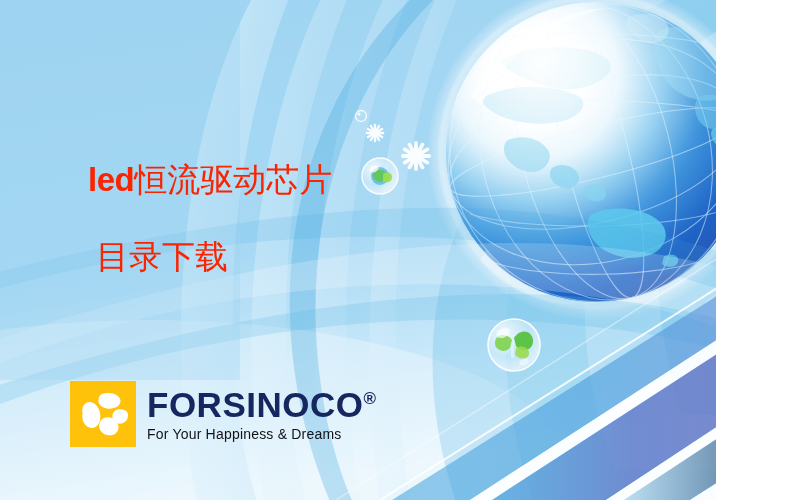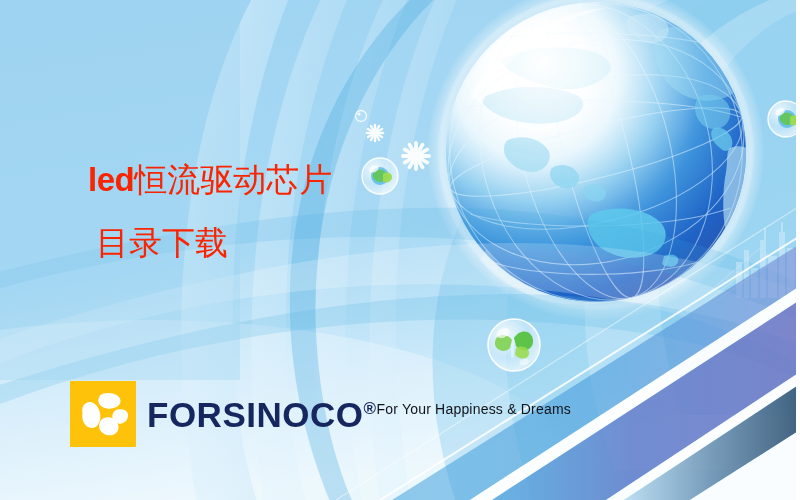--- a/index.html
+++ b/index.html
@@ -2,21 +2,21 @@
 <html><head>
 <meta charset="utf-8">
 <style>
   html, body {
     margin: 0;
     padding: 0;
     background: #ffffff;
   }
   #stage {
     position: relative;
-    width: 796px;
+    width: 716px;
     height: 500px;
     overflow: hidden;
     font-family: "Liberation Sans", sans-serif;
   }
   #bg-svg {
     position: absolute;
     left: 0; top: 0;
     width: 800px;
     height: 500px;
     display: block;
@@ -41,21 +41,21 @@
   }
   .headline-line1 .latin {
     font-family: "Liberation Sans", sans-serif;
     font-weight: 700;
     font-size: 33px;
     letter-spacing: -0.5px;
   }
   .headline-line2 {
     font-family: "DejaVu Serif", "Liberation Serif", serif;
     font-size: 33px;
-    margin-top: 30px;
+    margin-top: 44px;
     margin-left: 8px;
     white-space: nowrap;
   }
 
   
   .logo-lockup {
     position: absolute;
     left: 70px;
     top: 381px;
     display: flex;
@@ -66,21 +66,21 @@
     width: 66px;
     height: 66px;
     background: #FFC20A;
     flex: 0 0 auto;
     position: relative;
   }
   .logo-mark svg { display: block; }
   .logo-words {
     margin-left: 11px;
     display: flex;
-    flex-direction: row;
+    flex-direction: column;
     justify-content: center;
   }
   .logo-name {
     font-family: "Liberation Sans", sans-serif;
     font-weight: 700;
     font-size: 35px;
     color: #16265E;
     letter-spacing: 0.5px;
     line-height: 1;
     white-space: nowrap;

